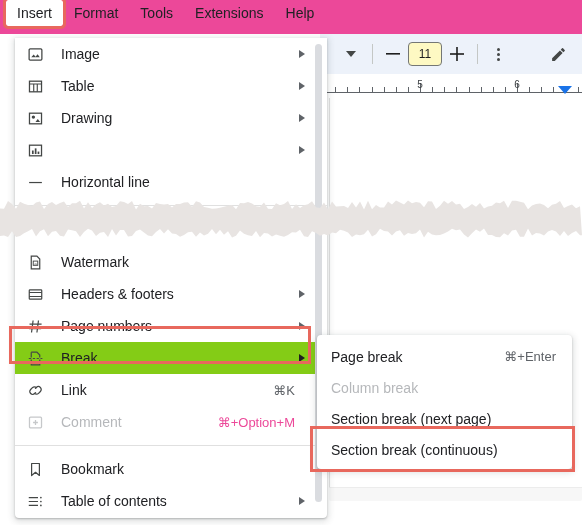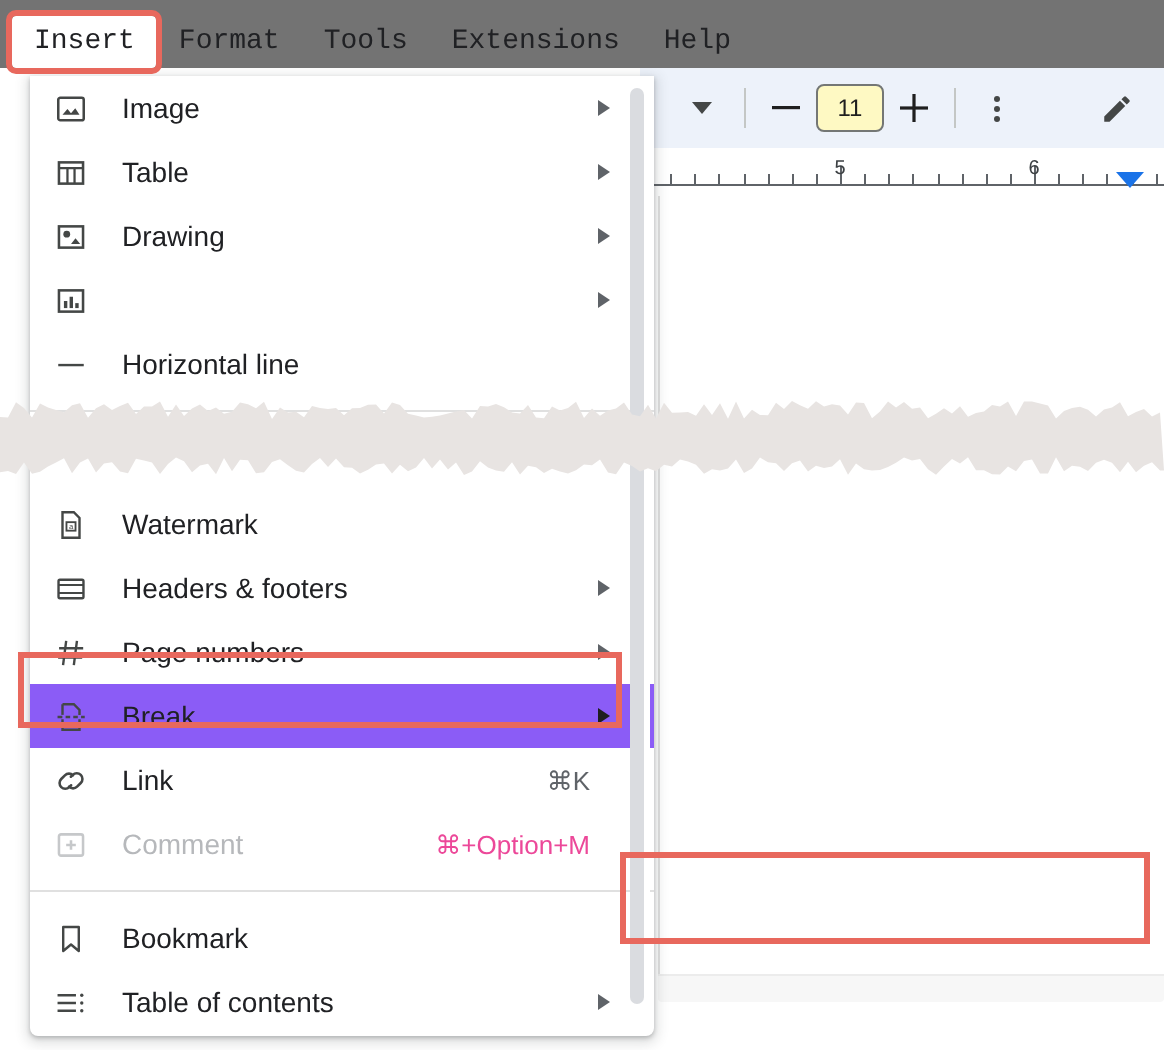--- a/index.html
+++ b/index.html
@@ -7,25 +7,24 @@
     width: 582px; height: 525px;
     overflow: hidden;
     font-family: "Liberation Sans", sans-serif;
     background: #ffffff;
   }
   #root { position: relative; width: 582px; height: 525px; background:#ffffff; }
 
   
   .menubar {
     position: absolute; left: 0; top: 0; width: 582px; height: 34px;
-    background: #737373;
-    display: flex; align-items: flex-end;
+    background: #ec4899;
+    display: flex; align-items: flex-start;
     padding-left: 6px;
     z-index: 5;
-    font-family: Liberation Mono, monospace;
   }
   .menubar-item {
     font-size: 14px; color: #202124;
     padding: 4px 11px; border-radius: 3px;
     position: relative; line-height: 18px; white-space: nowrap;
   }
   .menubar-item.selected {
     outline: 3px solid #e8685d;
     border-radius: 2px;
     background: #ffffff;
@@ -97,21 +96,21 @@
     box-shadow: 0 2px 6px 2px rgba(60,64,67,.15), 0 1px 2px rgba(60,64,67,.3);
     border-radius: 0 0 4px 4px;
     z-index: 4;
     overflow: hidden;
   }
   .mi {
     position: relative; height: 32px; display:flex; align-items:center;
     padding-left: 12px; padding-right: 10px;
     font-size: 14px; color: #202124; white-space: nowrap;
   }
-  .mi.hover { background: #8b5cf6; }
+  .mi.hover { background: #84cc16; }
   .mi.disabled { color: #b6b8bb; }
   .mi-icon {
     width: 24px; height: 20px; display:flex; align-items:center; justify-content:flex-start;
     margin-right: 10px; color:#444746; flex: 0 0 24px;
   }
   .mi-icon svg { display:block; }
   .mi-label { flex: 1 1 auto; }
   .mi-accel { color:#5f6368; font-size:13px; margin-left:auto; padding-right: 22px;}
   .mi.disabled .mi-accel { color:#ec4899; }
   .mi-arrow {
@@ -382,20 +381,37 @@
           </span>
           <span class="mi-label">Table of contents</span>
           <span class="mi-arrow"></span>
         </div>
       </div>
     <div class="menu-scroll-track">
       <div class="menu-scroll-thumb"></div>
     </div>
   </div>
 
+  <div class="submenu">
+    <div id="submenu-items">
+        <div class="smi">
+          <span>Page break</span>
+          <span class="smi-accel">⌘+Enter</span>
+        </div>
+        <div class="smi disabled">
+          <span>Column break</span>
+        </div>
+        <div class="smi">
+          <span>Section break (next page)</span>
+        </div>
+        <div class="smi">
+          <span>Section break (continuous)</span>
+        </div>
+      </div>
+  </div>
 
   <div class="hl-break"></div>
   <div class="hl-sub"></div>
 
   <div class="torn">
     <svg width="582" height="46" viewBox="0 0 582 46" preserveAspectRatio="none">
       <path id="torn-path" fill="#e8e4e2" d="M0,12.5 L0,12.5 L4,12.8 L8,5.1 L12,8.0 L16,12.7 L20,5.8 L24,7.8 L28,9.0 L32,10.1 L36,6.6 L40,5.6 L44,12.9 L48,8.1 L52,6.1 L56,9.0 L60,7.0 L64,5.4 L68,11.0 L72,7.2 L76,7.2 L80,4.8 L84,12.4 L88,6.2 L92,12.0 L96,8.3 L100,6.2 L104,9.5 L108,7.7 L112,10.9 L116,9.9 L120,5.3 L124,6.1 L128,8.1 L132,4.9 L136,13.5 L140,7.8 L144,10.2 L148,9.9 L152,12.6 L156,7.0 L160,8.0 L164,8.5 L168,8.0 L172,11.6 L176,8.1 L180,8.0 L184,6.4 L188,6.2 L192,10.7 L196,5.2 L200,6.5 L204,10.9 L208,11.8 L212,12.8 L216,12.4 L220,11.8 L224,10.8 L228,9.8 L232,9.0 L236,13.3 L240,7.0 L244,7.3 L248,6.0 L252,7.6 L256,10.2 L260,10.7 L264,6.5 L268,12.7 L272,13.1 L276,7.3 L280,9.3 L284,8.0 L288,4.9 L292,13.0 L296,8.2 L300,11.9 L304,9.3 L308,8.3 L312,5.2 L316,11.2 L320,12.1 L324,6.4 L328,13.3 L332,5.4 L336,10.4 L340,10.3 L344,10.0 L348,11.9 L352,6.1 L356,11.5 L360,5.6 L364,13.4 L368,4.8 L372,13.2 L376,8.9 L380,11.5 L384,11.6 L388,5.4 L392,8.5 L396,4.5 L400,6.6 L404,8.4 L408,4.6 L412,7.3 L416,6.1 L420,6.7 L424,11.2 L428,5.3 L432,5.5 L436,13.1 L440,9.7 L444,4.8 L448,7.7 L452,5.0 L456,8.4 L460,7.8 L464,13.1 L468,10.9 L472,8.1 L476,10.7 L480,7.1 L484,12.4 L488,10.5 L492,9.8 L496,6.5 L500,7.3 L504,4.7 L508,12.0 L512,4.8 L516,4.7 L520,5.7 L524,6.8 L528,13.3 L532,9.5 L536,8.0 L540,7.4 L544,8.9 L548,12.2 L552,8.8 L556,7.8 L560,5.1 L564,12.1 L568,10.0 L572,8.5 L576,12.2 L580,10.2 L582,39.2 L580,39.2 L576,35.1 L572,36.9 L568,40.1 L564,34.9 L560,40.1 L556,35.4 L552,33.9 L548,35.4 L544,39.5 L540,37.4 L536,36.9 L532,39.6 L528,32.6 L524,40.8 L520,40.8 L516,33.8 L512,34.5 L508,39.6 L504,37.2 L500,41.2 L496,41.1 L492,39.1 L488,39.1 L484,32.6 L480,35.8 L476,33.5 L472,37.3 L468,41.4 L464,38.6 L460,33.5 L456,34.2 L452,32.7 L448,35.4 L444,37.5 L440,39.0 L436,39.3 L432,38.6 L428,35.8 L424,41.4 L420,33.6 L416,37.3 L412,38.0 L408,36.9 L404,39.8 L400,34.3 L396,35.6 L392,39.5 L388,35.6 L384,35.1 L380,32.8 L376,38.2 L372,40.5 L368,33.7 L364,38.2 L360,39.2 L356,38.6 L352,40.9 L348,36.4 L344,34.8 L340,33.7 L336,37.2 L332,36.4 L328,39.6 L324,38.1 L320,39.7 L316,37.0 L312,35.2 L308,41.1 L304,40.2 L300,33.8 L296,36.6 L292,36.3 L288,39.1 L284,40.7 L280,39.7 L276,38.4 L272,40.5 L268,37.6 L264,36.9 L260,41.2 L256,35.1 L252,39.9 L248,39.2 L244,37.7 L240,34.6 L236,39.7 L232,41.5 L228,35.3 L224,38.8 L220,33.8 L216,38.2 L212,33.0 L208,37.8 L204,39.6 L200,36.4 L196,40.7 L192,35.7 L188,36.3 L184,38.9 L180,40.8 L176,37.9 L172,37.6 L168,33.2 L164,37.5 L160,33.0 L156,36.0 L152,40.3 L148,39.4 L144,36.6 L140,33.6 L136,35.0 L132,40.1 L128,40.6 L124,34.1 L120,33.9 L116,39.6 L112,33.0 L108,41.1 L104,35.9 L100,36.8 L96,40.1 L92,34.6 L88,32.8 L84,36.0 L80,41.0 L76,35.3 L72,34.2 L68,33.4 L64,40.6 L60,39.8 L56,35.1 L52,35.8 L48,40.2 L44,33.2 L40,35.3 L36,40.6 L32,33.1 L28,35.2 L24,37.2 L20,39.9 L16,40.9 L12,35.3 L8,41.0 L4,39.5 L0,40.1 Z"></path>
     </svg>
   </div>
 

